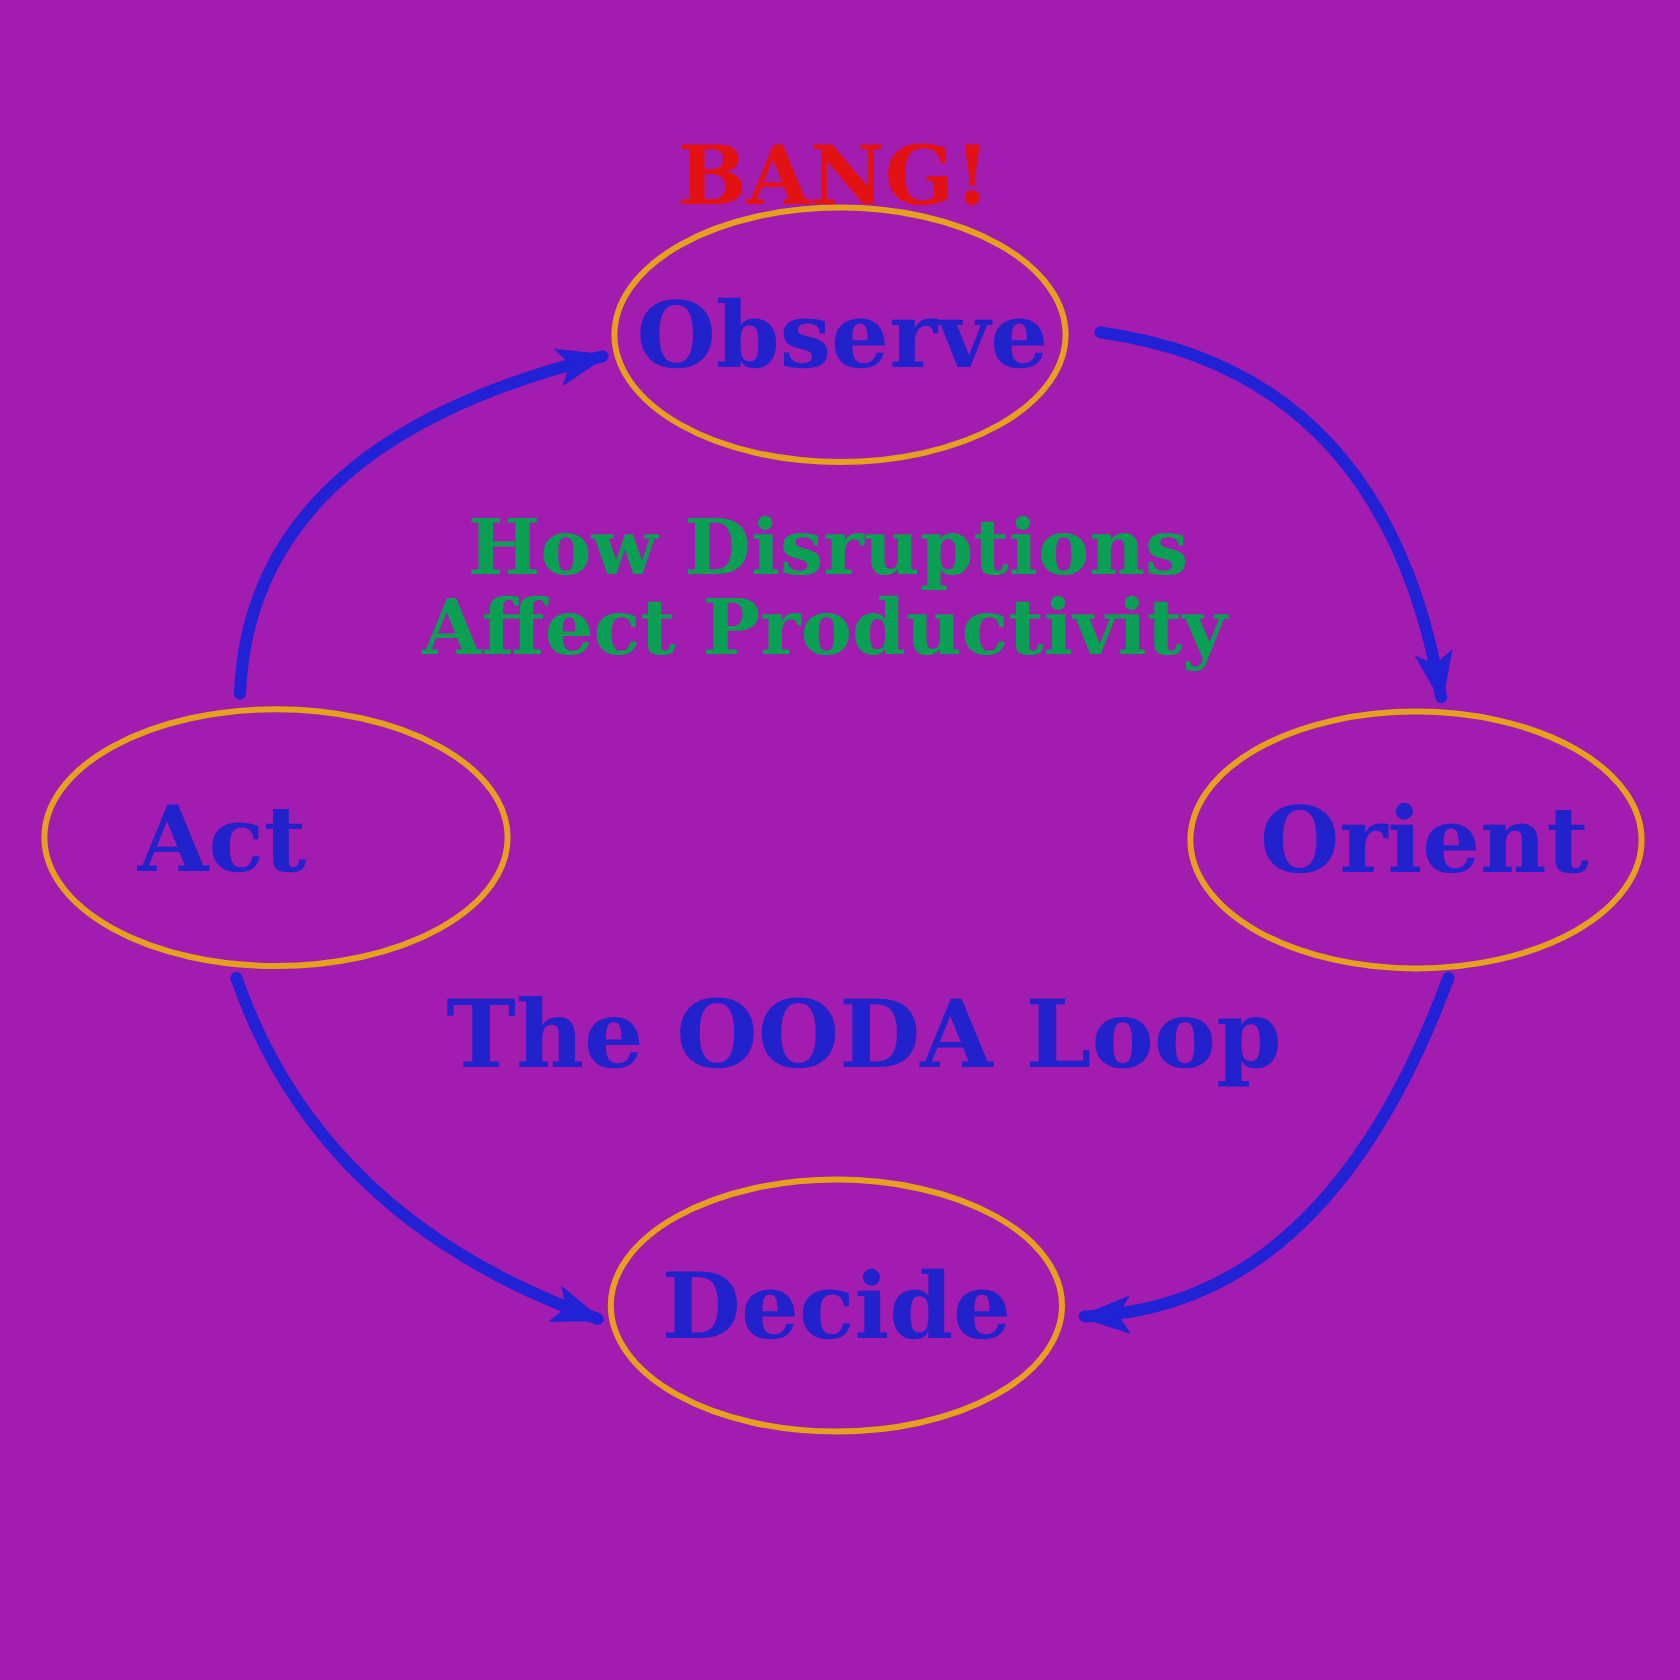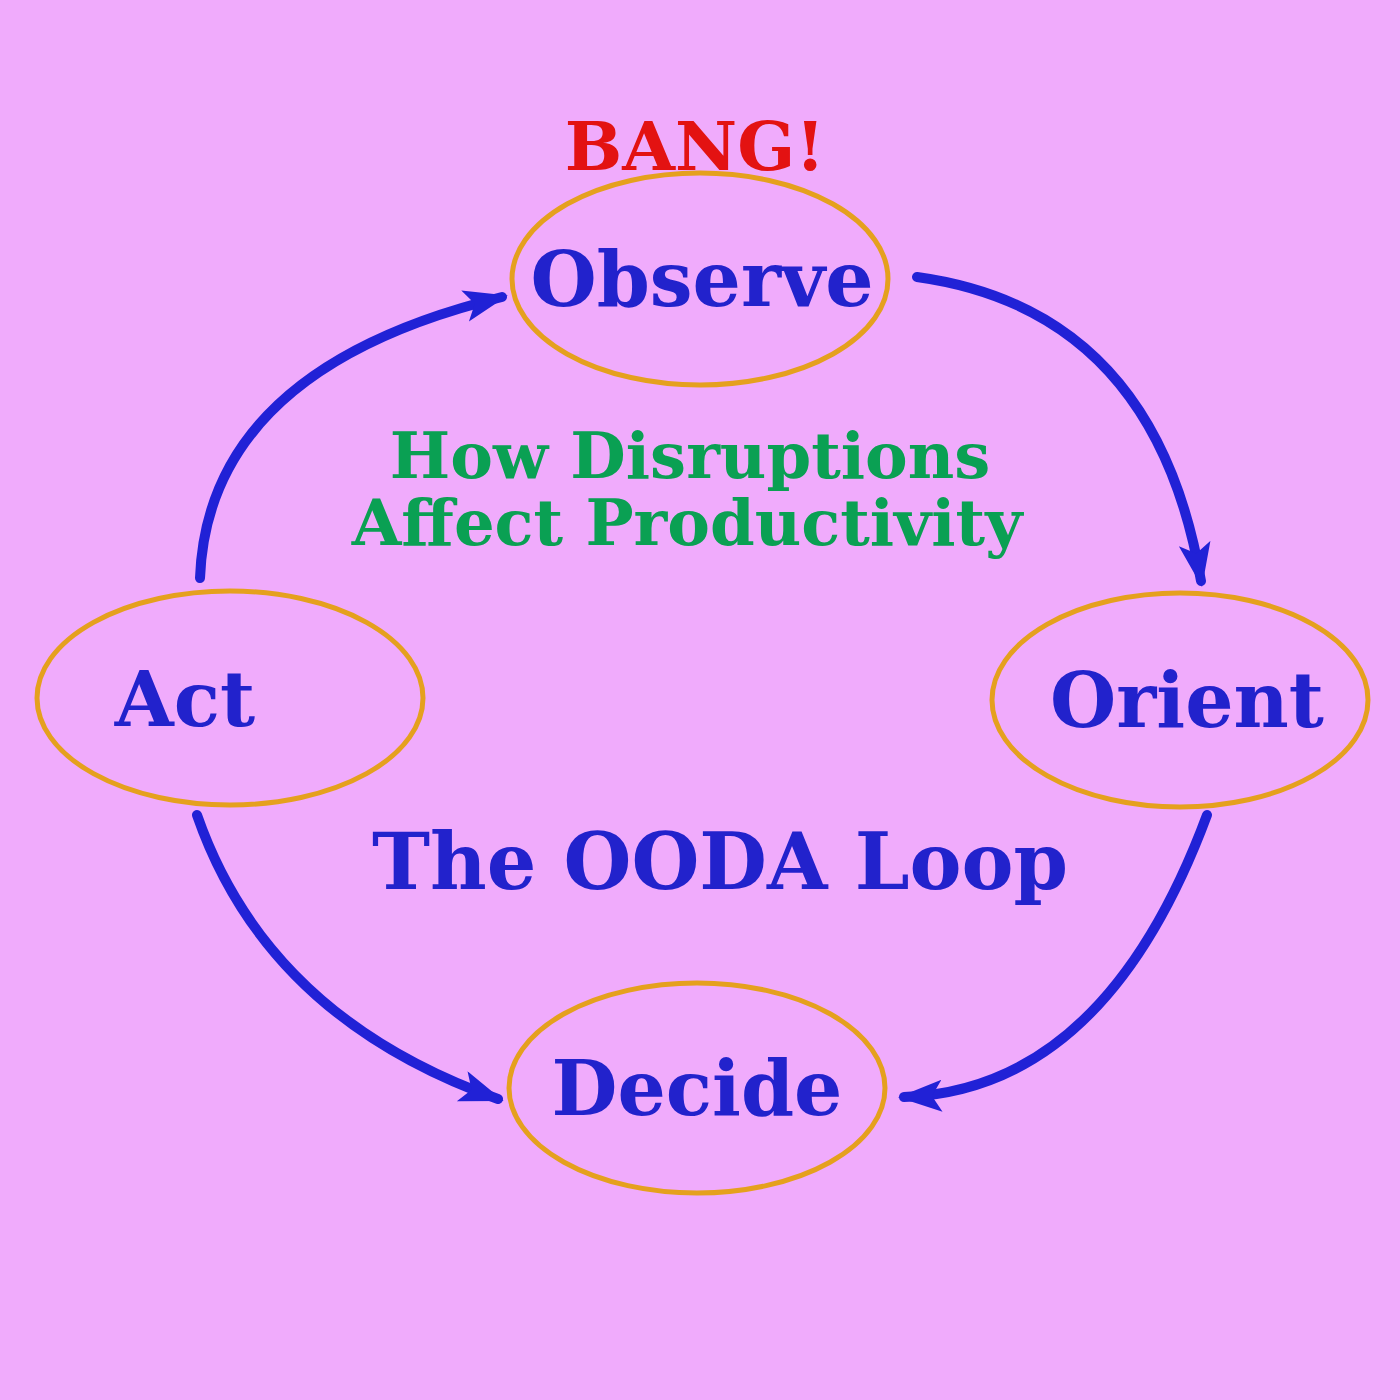--- a/index.html
+++ b/index.html
@@ -4,21 +4,21 @@
 <style>
   html, body {
     margin: 0;
     padding: 0;
     background: #ffffff;
   }
   .canvas {
     position: relative;
     width: 1400px;
     height: 1400px;
-    background: #f0abfc;
+    background: #a21caf;
     overflow: hidden;
   }
   svg { display: block; }
   text {
     font-family: "DejaVu Serif", "Liberation Serif", serif;
     font-weight: bold;
   }
   .node-label   { font-size: 76px; }
   .title-label  { font-size: 78px; }
   .bang-label   { font-size: 68px; }

